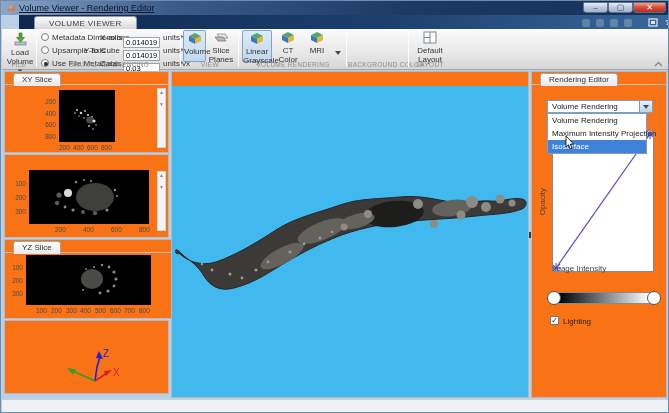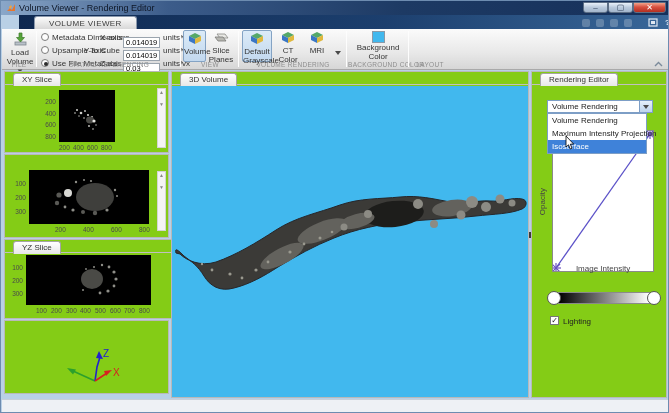--- a/index.html
+++ b/index.html
@@ -3,21 +3,21 @@
 <meta charset="utf-8">
 <style>
   * { margin:0; padding:0; box-sizing:border-box; }
   html,body { width:669px; height:413px; }
   body { position:relative; font-family:"Liberation Sans",sans-serif; background:#b9d0e6; overflow:hidden; border:1px solid #6d8cb0; }
   .abs { position:absolute; }
 
   
   .titlebar { left:0; top:0; width:669px; height:14px;
     background:linear-gradient(to right,#8aa7c9 0%,#3c5c8a 25%,#1d3a64 60%,#16305a 100%); }
-  .title-text { left:18px; top:2px; font-size:9px; color:#0d1626; white-space:nowrap; }
+  .title-text { left:18px; top:2px; font-size:9px; color:#0d1626; white-space:nowrap;text-decoration:underline; }
   .winbtn { top:1px; height:11px; width:25px; border:1px solid #5d6f86; border-radius:0 0 3px 3px;
     background:linear-gradient(#e9f1fa,#b9c9dc 50%,#a3b6cc); color:#30405a; font-size:8px;
     text-align:center; line-height:10px; }
   .winbtn.close { background:linear-gradient(#f2a48c,#d75040 45%,#b33021); color:#fff; width:33px; }
 
   
   .tabstrip { left:18px; top:14px; width:667px; height:14px;
     background:linear-gradient(to right,#0e2850 0%,#1c3f6e 55%,#3b6a9c 100%); }
   .ribbon-tab { left:15px; top:1px; height:13px; padding:0 14px; font-size:8px; color:#3c3c3c;
     letter-spacing:.4px; line-height:13px; background:linear-gradient(#fbfbfb,#d8d8d8);
@@ -38,21 +38,21 @@
   .radio.on::after { content:""; position:absolute; left:2px; top:2px; width:4px; height:4px;
     border-radius:50%; background:#2d2d2d; }
   .fld-label { font-size:8px; color:#333; }
   .fld input { width:37px; height:11px; border:1px solid #9aa4ae; font-size:7.5px; padding:0 2px;
     font-family:"Liberation Sans",sans-serif; background:#fff; }
   .units { font-size:8px; color:#333; }
   .caret-down { display:inline-block; width:0; height:0; border-left:3px solid transparent;
     border-right:3px solid transparent; border-top:4px solid #4a4a4a; }
 
   
-  .panel { background:#84cc16; border:1px solid #b9b9b9; }
+  .panel { background:#f97316; border:1px solid #b9b9b9; }
   .ptab-row { position:absolute; left:0; top:0; right:0; height:13px; border-bottom:1px solid #c0c0c0; }
   .ptab { position:absolute; left:8px; top:1px; height:13px; padding:0 8px; font-size:8px; color:#333;
     line-height:12px; background:linear-gradient(#ffffff,#e7e7e7); border:1px solid #a5a5a5;
     border-bottom:none; border-radius:3px 3px 0 0; white-space:nowrap; }
   .slice-img { position:absolute; background:#000; }
   .tick { position:absolute; font-size:6.5px; color:#4a4a4a; white-space:nowrap; }
   .vscroll { position:absolute; width:9px; background:#f4f4f4; border:1px solid #d4d4d4;
     font-size:5px; color:#888; text-align:center; line-height:6px; }
 
   
@@ -150,21 +150,21 @@
   </div>
   <div class="abs rib-label" style="left:180px;width:56px">VIEW</div>
   <div class="abs rib-sep" style="left:236px"></div>
 
   <div class="abs rib-bigbtn sel" style="left:240px;top:1px;width:30px;height:32px">
     <svg width="14" height="13" style="margin-top:1px">
       <polygon points="7,1 13,4 7,7 1,4" fill="#55a868"></polygon>
       <polygon points="1,4 7,7 7,12 1,9" fill="#3a76c4"></polygon>
       <polygon points="13,4 7,7 7,12 13,9" fill="#e0b83e"></polygon>
     </svg>
-    <div><span>Default</span><br>
+    <div><span>Linear</span><br>
     <span>Grayscale</span></div>
   </div>
   <div class="abs rib-bigbtn" style="left:272px;top:1px;width:28px;height:32px">
     <svg width="14" height="13" style="margin-top:1px">
       <polygon points="7,1 13,4 7,7 1,4" fill="#55a868"></polygon>
       <polygon points="1,4 7,7 7,12 1,9" fill="#3a76c4"></polygon>
       <polygon points="13,4 7,7 7,12 13,9" fill="#e0b83e"></polygon>
     </svg>
     <div>CT Color</div>
   </div>
@@ -173,28 +173,32 @@
       <polygon points="7,1 13,4 7,7 1,4" fill="#55a868"></polygon>
       <polygon points="1,4 7,7 7,12 1,9" fill="#3a76c4"></polygon>
       <polygon points="13,4 7,7 7,12 13,9" fill="#e0b83e"></polygon>
     </svg>
     <div>MRI</div>
   </div>
   <div class="abs" style="left:333px;top:12px"><span class="caret-down"></span></div>
   <div class="abs rib-label" style="left:238px;width:106px">VOLUME RENDERING</div>
   <div class="abs rib-sep" style="left:344px"></div>
 
-  <div class="abs rib-bigbtn" style="left:352px;top:1px;width:48px;height:32px">
-    <div style="width:13px;height:12px;margin:1px auto 0;background:#41b8ee;border:1px solid #8a9aa8"></div>
-    <div><span>Background</span><br>
-    <span>Color</span></div>
-  </div>
   <div class="abs rib-label" style="left:346px;width:60px">BACKGROUND COLOR</div>
   <div class="abs rib-sep" style="left:406px"></div>
 
+  <div class="abs rib-bigbtn" style="left:410px;top:1px;width:36px;height:32px">
+    <svg width="14" height="13" style="margin-top:1px">
+      <rect x="1" y="1" width="12" height="11" fill="#fdfdfd" stroke="#7d868e" stroke-width="1"></rect>
+      <line x1="7" y1="1" x2="7" y2="12" stroke="#7d868e"></line>
+      <line x1="1" y1="6.5" x2="7" y2="6.5" stroke="#7d868e"></line>
+    </svg>
+    <div><span>Default</span><br>
+    <span>Layout</span></div>
+  </div>
   <div class="abs rib-label" style="left:408px;width:40px">LAYOUT</div>
 
   <svg class="abs" style="right:6px;bottom:2px" width="9" height="6">
     <polyline points="1,5 4.5,1.5 8,5" fill="none" stroke="#7a8a9a" stroke-width="1.4"></polyline>
   </svg>
 </div>
 
 <div class="abs panel" style="left:3px;top:70px;width:165px;height:82px">
   <div class="ptab-row">
     <div class="ptab">XY Slice</div>
@@ -302,23 +306,20 @@
     <path d="M 40 38 L 42 24 L 45 14" fill="none" stroke="#2222cc" stroke-width="1.6"></path>
     <polygon points="44,8 48,16 41,15" fill="#2222cc"></polygon>
     <line x1="40" y1="38" x2="52" y2="30" stroke="#d62020" stroke-width="1.6"></line>
     <polygon points="57,27 51,33 49,28" fill="#d62020"></polygon>
     <text x="48" y="14" font-size="10" fill="#2222cc" font-family="Liberation Sans,sans-serif">Z</text>
     <text x="58" y="33" font-size="10" fill="#d62020" font-family="Liberation Sans,sans-serif">X</text>
   </svg>
 </div>
 
 <div class="abs panel" style="left:170px;top:70px;width:358px;height:327px">
-  <div class="ptab-row">
-    <div class="ptab">3D Volume</div>
-  </div>
   <div class="abs" style="left:0;top:14px;width:356px;height:311px;background:#41b8ee">
     <svg width="356" height="311" viewBox="0 0 356 311">
       <path d="M 4 167
                C 2 160, 8 166, 12 170
                C 20 176, 26 180, 32 190
                C 38 200, 48 206, 62 202
                C 78 198, 92 190, 106 181
                C 124 170, 142 160, 162 152
                C 184 143, 208 138, 232 136
                C 256 133, 280 133, 304 130
@@ -381,21 +382,21 @@
         <line x1="-1" y1="133" x2="7" y2="141"></line>
           <line x1="-1" y1="141" x2="7" y2="133"></line>
         <line x1="92" y1="3" x2="102" y2="3"></line>
           <line x1="97" y1="-2" x2="97" y2="8"></line>
         <line x1="93" y1="-1" x2="101" y2="7"></line>
           <line x1="93" y1="7" x2="101" y2="-1"></line>
       </g>
     </svg>
   </div>
   <div class="axis-label" style="left:6px;top:116px;writing-mode:vertical-rl;transform:rotate(180deg)">Opacity</div>
-  <div class="axis-label" style="left:20px;top:192px;width:102px;text-align:center">Image Intensity</div>
+  <div class="axis-label" style="left:20px;top:192px;width:102px;text-align:left">Image Intensity</div>
 
   <div class="combo" style="left:15px;top:28px;width:106px;height:13px">
     <span>Volume Rendering</span>
     <div class="combo-btn">
       <span class="caret-down" style="margin-top:4px"></span>
     </div>
   </div>
 
   <div class="ddlist" style="left:15px;top:41px;width:100px">
     <div class="dditem">Volume Rendering</div>

